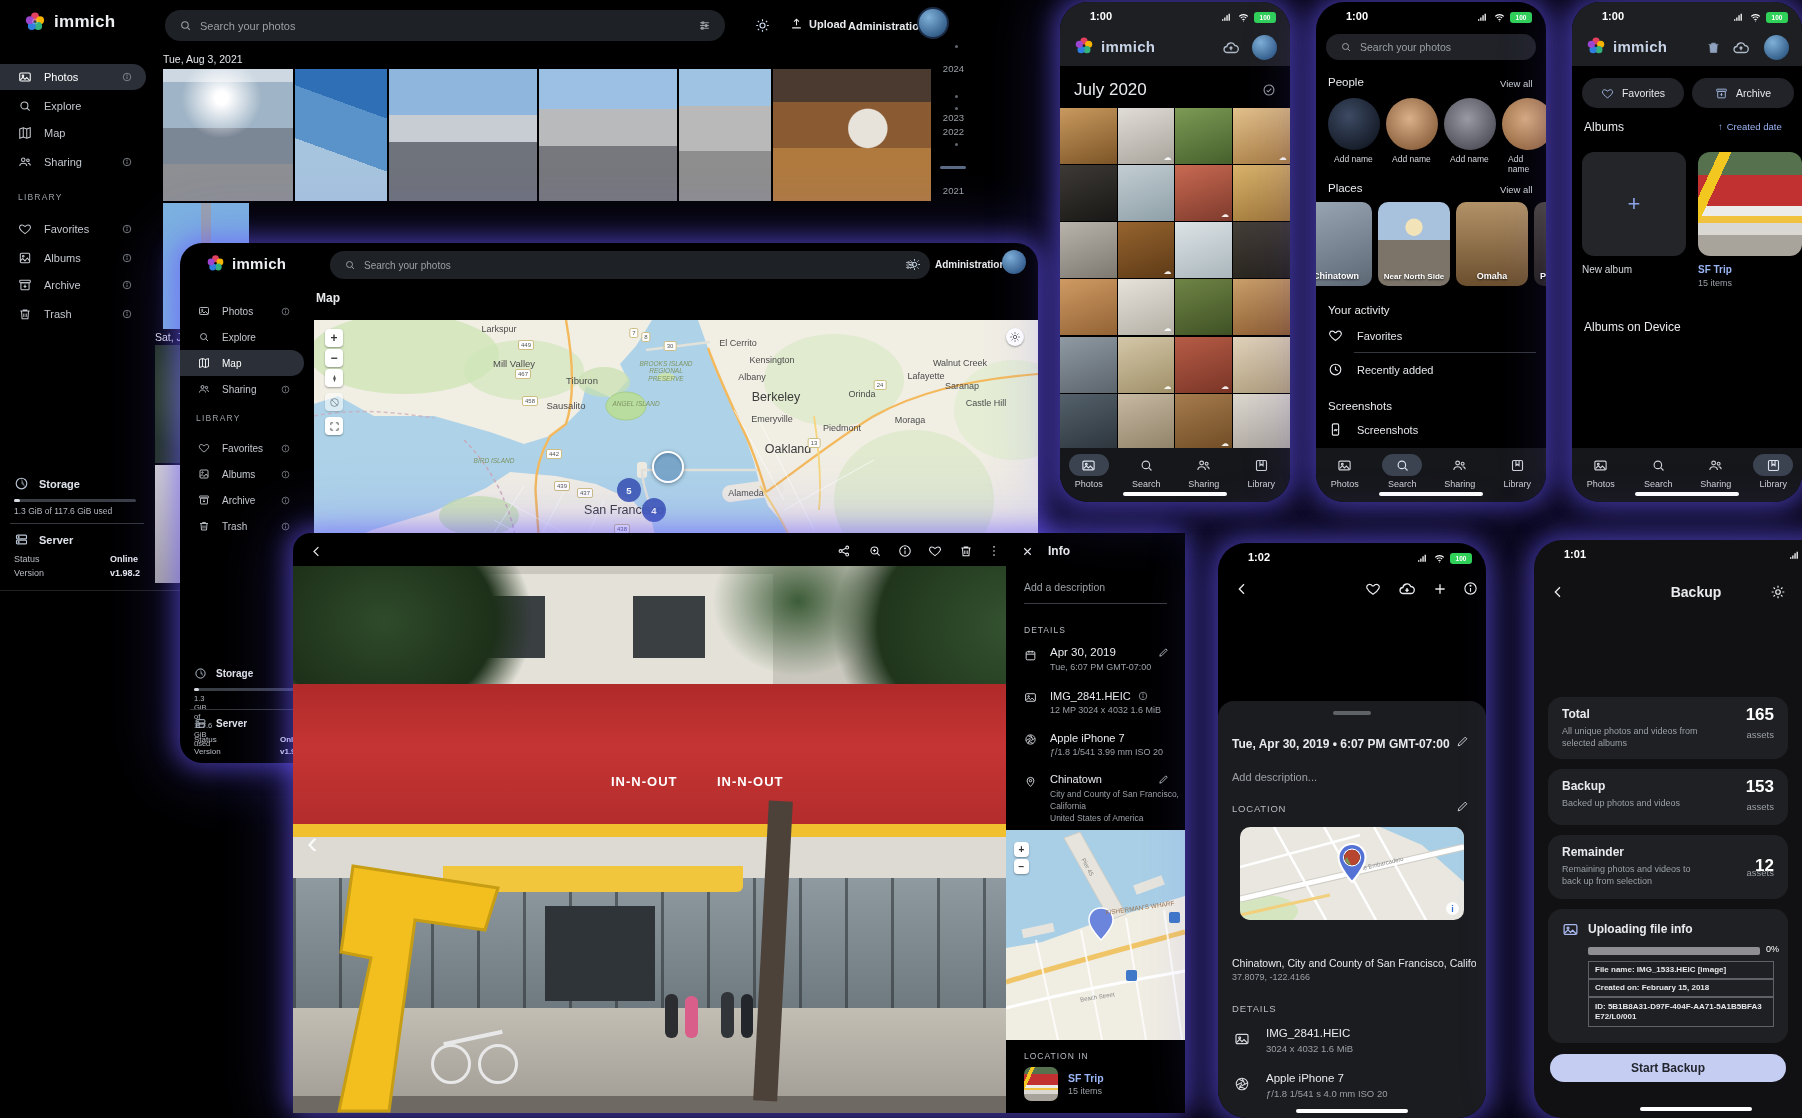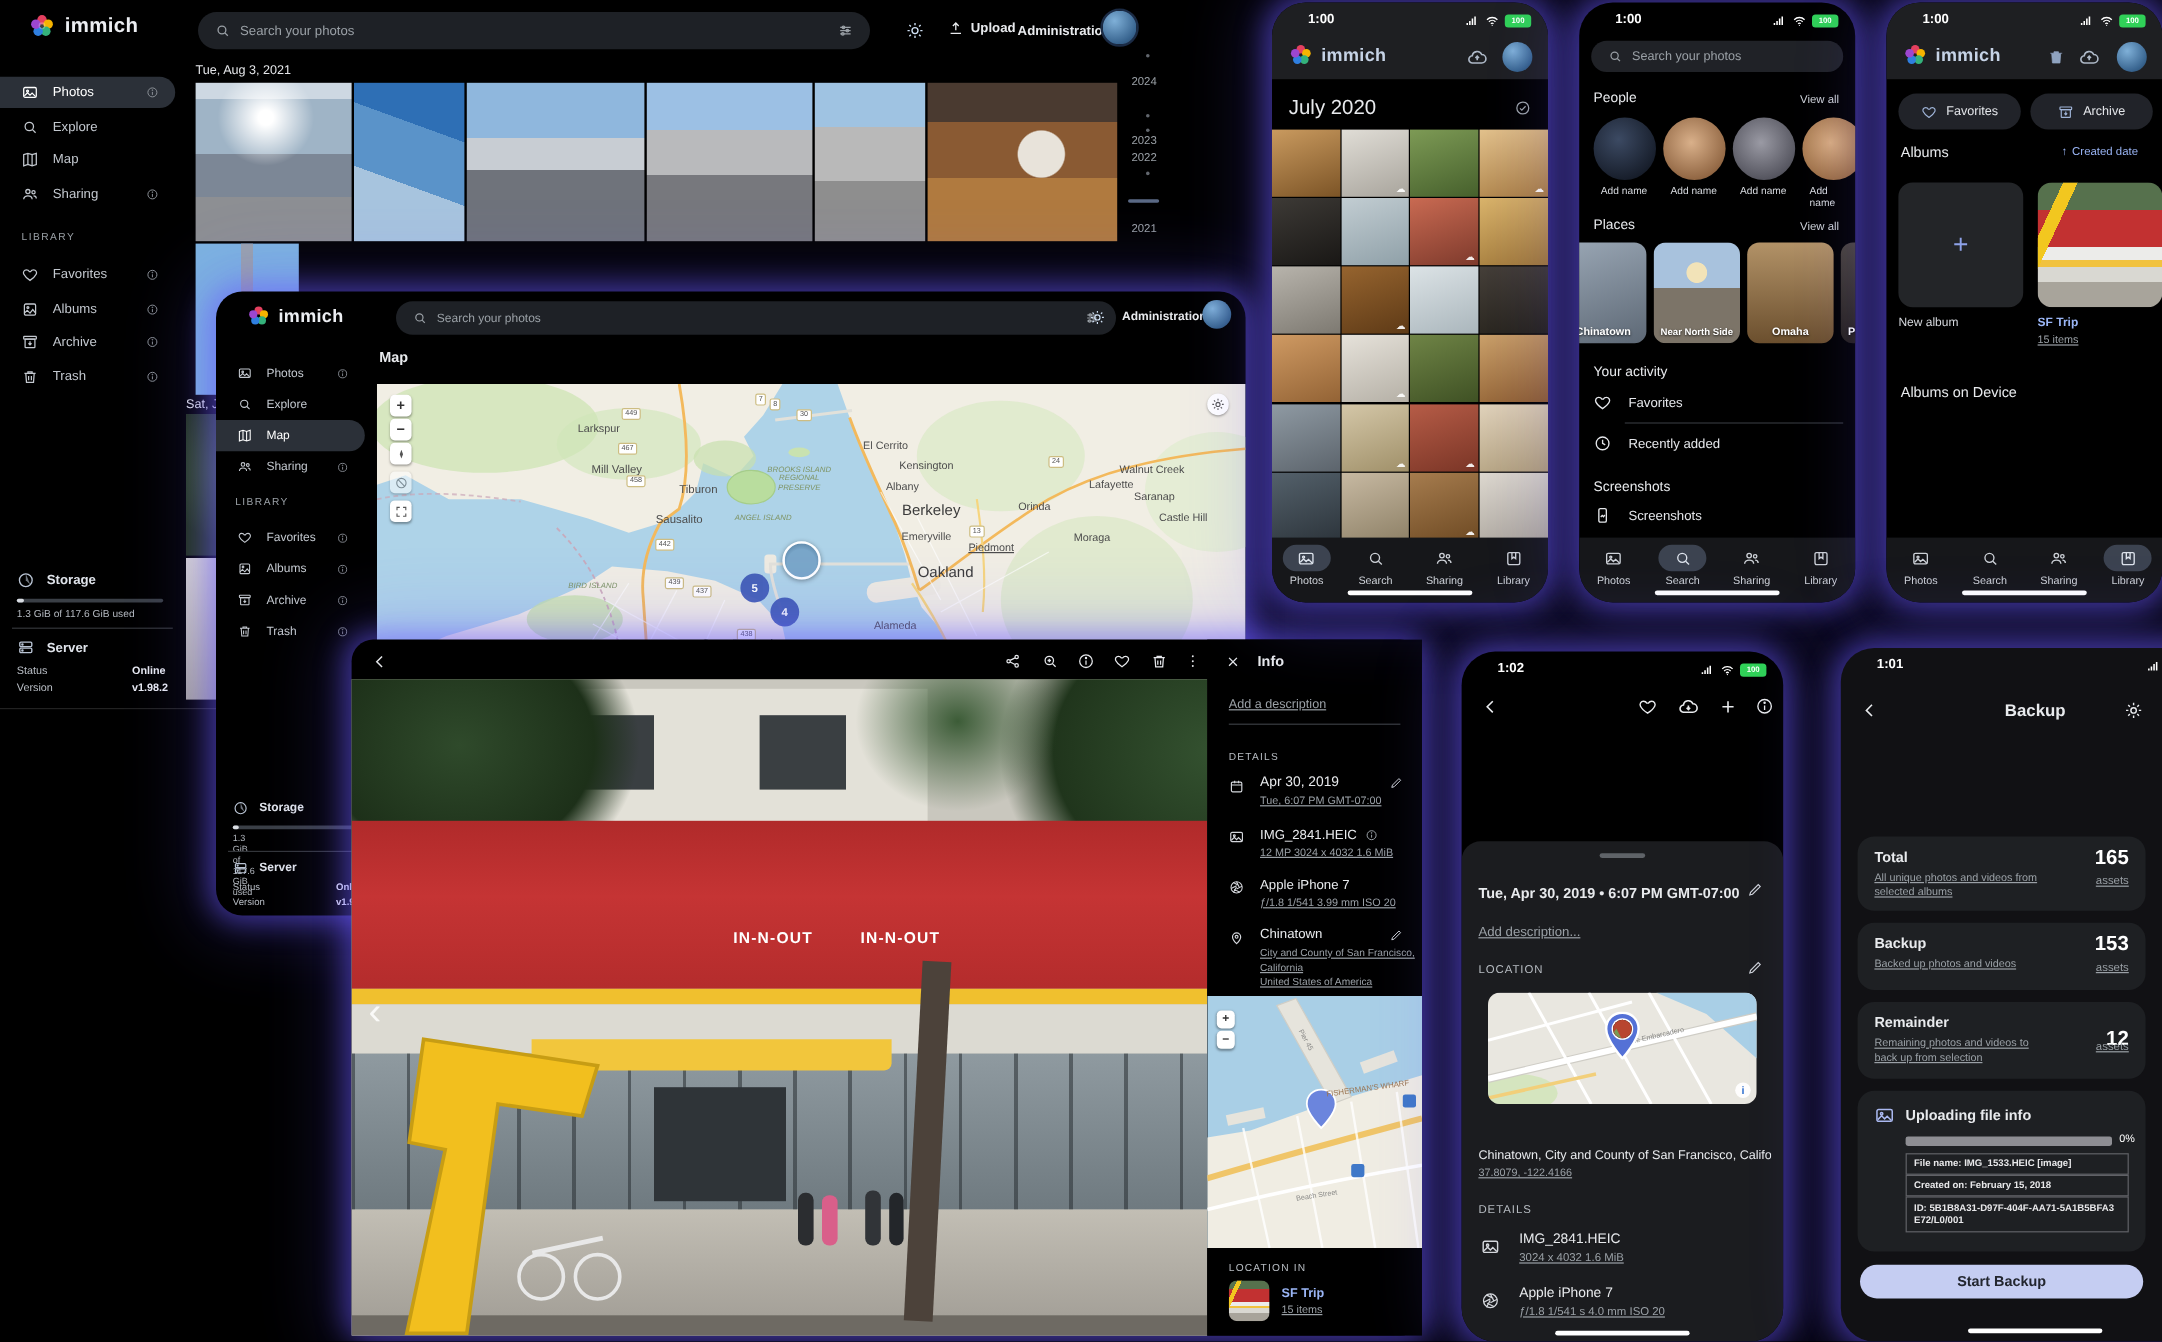--- a/index.html
+++ b/index.html
@@ -30,21 +30,21 @@
   .t4{background:linear-gradient(180deg,#9cc0e4 0 30%,#b9babc 30% 58%,#77787d 58%);}
   .t5{background:linear-gradient(180deg,#9fc3e2 0 28%,#b9b9b9 28% 62%,#8e8e8e 62%);}
   .t6{background:radial-gradient(circle at 60% 45%,#e8e3da 0 16%,rgba(0,0,0,0) 17%),linear-gradient(180deg,#4a3a30 0 25%,#8a5a33 25% 60%,#b07a3f 60%);}
   .t7{background:linear-gradient(90deg,rgba(0,0,0,0) 44%,#9aa3ad 44% 56%,rgba(0,0,0,0) 56%),linear-gradient(180deg,#7db3e0 0 100%);}
   .t8{background:radial-gradient(circle at 50% 40%,#3f5a33,#22331b 75%);}
   .t9{background:linear-gradient(180deg,#d8d6d0,#a9a6a0);}
   
   .yr{position:absolute;right:6px;font-size:9.5px;color:#9aa0a6;}
   .dot{position:absolute;right:12px;width:3px;height:3px;border-radius:50%;background:#62676e;}
   
-  .mlabel{position:absolute;color:#4c4c4c;font-size:9px;white-space:nowrap;transform:translate(-50%,0);margin-top:28px;}
+  .mlabel{position:absolute;color:#4c4c4c;font-size:9px;white-space:nowrap;transform:translate(-50%,0);}
   .mlabel.city{font-size:12.5px;color:#3b3b3b;}
   .mlabel.town2{font-size:9.5px;}
   .mlabel.park{font-size:6.5px;color:#7f9465;font-style:italic;white-space:normal;width:64px;text-align:center;line-height:1.15;}
   .shield{position:absolute;background:#fff;border:1px solid #cdbd82;border-radius:2px;font-size:6px;color:#555;padding:0 2px;line-height:8px;transform:translate(-50%,0);}
   .cluster{position:absolute;width:24px;height:24px;border-radius:50%;background:#3e59b5;opacity:.92;color:#fff;font-size:9.5px;font-weight:bold;display:flex;align-items:center;justify-content:center;}
   .mapbtn{position:absolute;width:18px;height:18px;background:#fff;border-radius:4px;color:#333;font-size:12px;font-weight:bold;display:flex;align-items:center;justify-content:center;box-shadow:0 1px 2px rgba(0,0,0,.35);}
   
   .phone{position:absolute;background:#000;overflow:hidden;}
   .statusbar{position:absolute;left:0;right:0;top:0;height:26px;}
   .stime{position:absolute;left:30px;top:8px;font-size:11px;font-weight:bold;color:#fff;}
@@ -61,21 +61,21 @@
   .face{position:absolute;width:52px;height:52px;border-radius:50%;}
   .pcard{position:absolute;width:72px;height:84px;border-radius:10px;overflow:hidden;}
   .pcard span{position:absolute;left:0;right:0;bottom:5px;text-align:center;color:#fff;font-size:9px;font-weight:bold;text-shadow:0 1px 2px rgba(0,0,0,.8);white-space:nowrap;}
   .innout{background:
     linear-gradient(115deg,rgba(0,0,0,0) 14%,#f2c71f 14% 22%,rgba(0,0,0,0) 22%),
     linear-gradient(180deg,#56714d 0 22%,#c23131 22% 52%,#ececea 52% 62%,#f1c23e 62% 68%,#d9d8d2 68% 80%,#a8a49b 80%);}
   .rowit{position:absolute;display:flex;align-items:center;gap:14px;color:#e4e6ea;font-size:11px;}
   .hr{position:absolute;height:1px;background:#33363a;}
   .pencil{color:#cfd3da;}
   .bluetxt{color:#9ab5f5;}
-  .gray{color:#9aa0a6;text-decoration:underline;}
+  .gray{color:#9aa0a6;}
   .lbl{position:absolute;}
   svg.ic{display:block;}
   .filebox{position:absolute;border:1px solid #606166;color:#e8e8ea;font-size:8px;font-weight:bold;display:flex;align-items:center;padding:0 6px;box-sizing:border-box;line-height:1.3;}
 </style>
 </head>
 <body>
 
 <svg width="0" height="0" style="position:absolute">
  <defs>
   <g id="i-img">
@@ -545,21 +545,21 @@
         <span class="mlabel " style="left: 458px; top: 35px; text-align: right;">Kensington</span>
         <span class="mlabel " style="left: 438px; top: 52px;">Albany</span>
         <span class="mlabel city" style="left: 462px; top: 70px;">Berkeley</span>
         <span class="mlabel " style="left: 646px; top: 38px;">Walnut Creek</span>
         <span class="mlabel " style="left: 612px; top: 51px;">Lafayette</span>
         <span class="mlabel " style="left: 648px; top: 61px;">Saranap</span>
         <span class="mlabel " style="left: 672px; top: 78px;">Castle Hill</span>
         <span class="mlabel " style="left: 548px; top: 69px;">Orinda</span>
         <span class="mlabel " style="left: 596px; top: 95px;">Moraga</span>
         <span class="mlabel " style="left: 458px; top: 94px;">Emeryville</span>
-        <span class="mlabel " style="left: 512px; top: 103px; text-decoration: underline;">Piedmont</span>
+        <span class="mlabel " style="left: 528px; top: 103px;">Piedmont</span>
         <span class="mlabel city" style="left: 474px; top: 122px;">Oakland</span>
         <span class="mlabel " style="left: 432px; top: 168px;">Alameda</span>
         <span class="mlabel city" style="left: 310px; top: 183px;">San Francisco</span>
         <span class="mlabel park" style="left: 180px; top: 137px;">BIRD ISLAND</span>
         <span class="mlabel " style="left: 238px; top: 232px;">Daly City</span>
         <div class="shield" style="left: 212px; top: 20px;">449</div>
         <div class="shield" style="left: 209px; top: 49px;">467</div>
         <div class="shield" style="left: 216px; top: 76px;">458</div>
         <div class="shield" style="left: 240px; top: 129px;">442</div>
         <div class="shield" style="left: 248px; top: 161px;">439</div>

